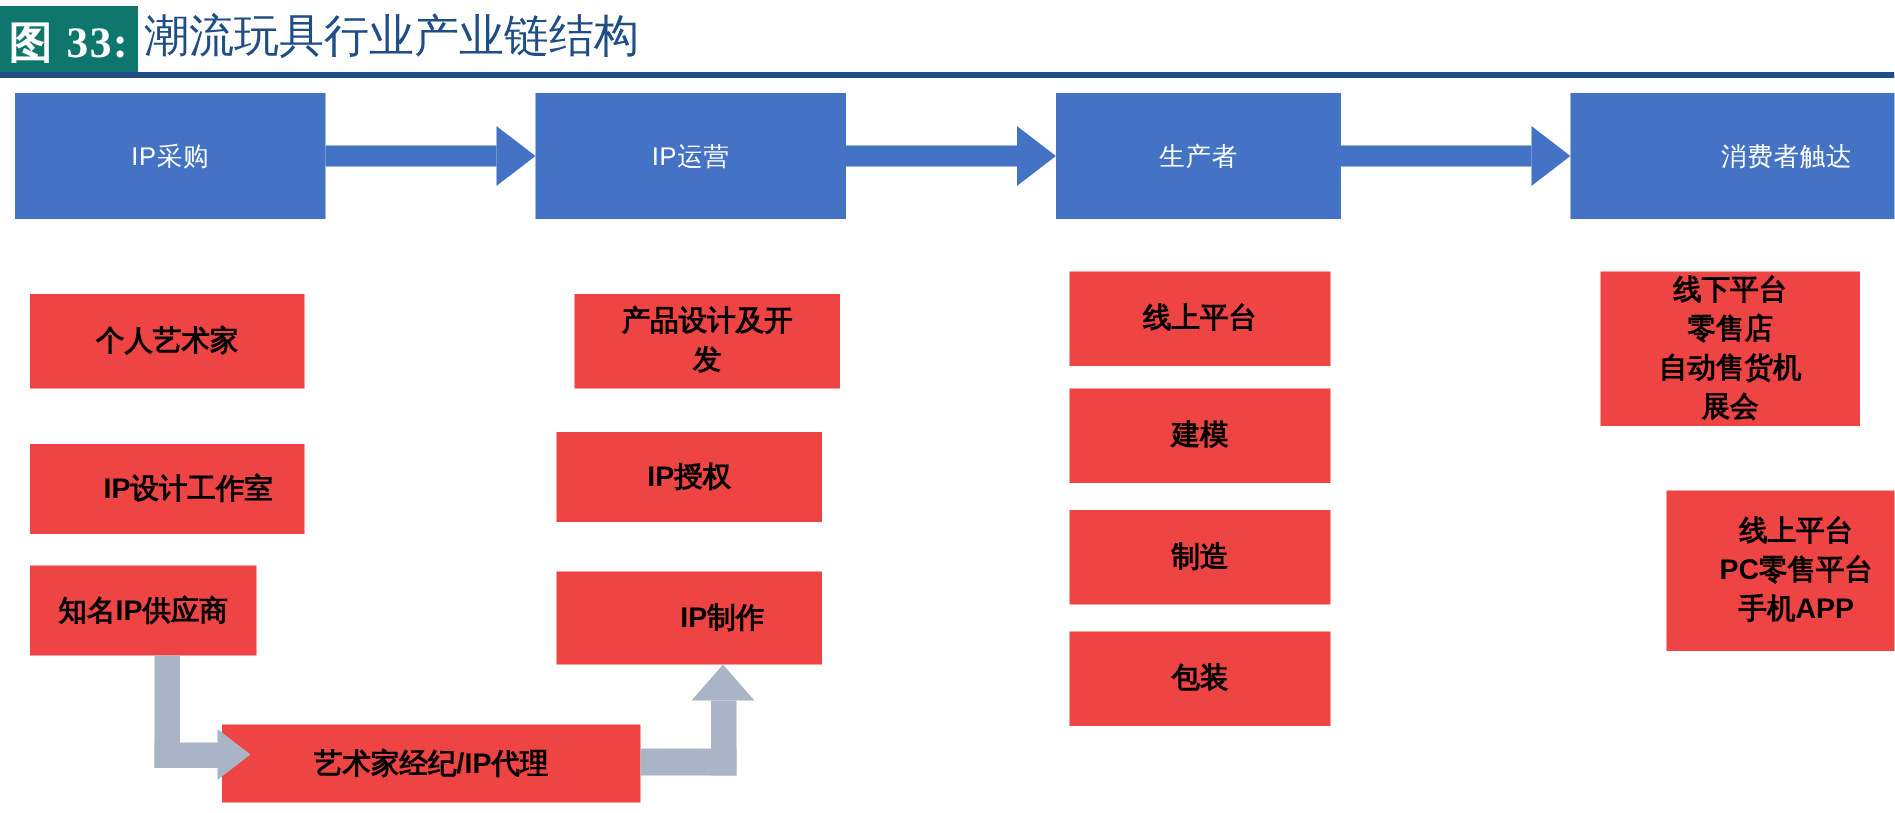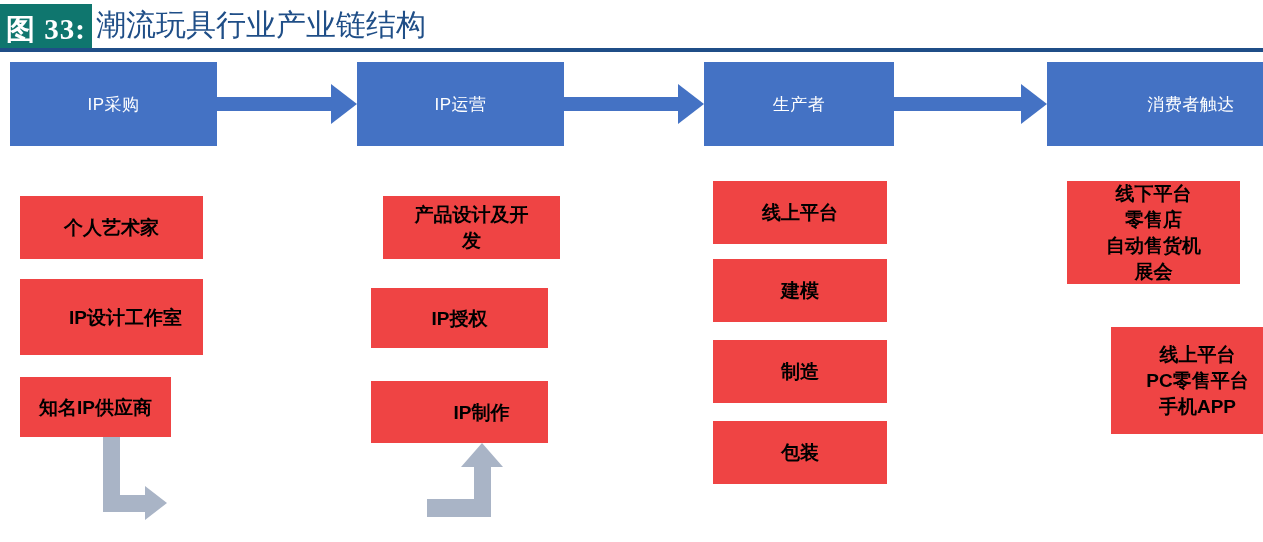--- a/index.html
+++ b/index.html
@@ -117,21 +117,21 @@
     <div class="head" style="left:114px;"></div>
   </div>
   <div class="arrow-h" style="left:894px;width:153px;">
     <div class="shaft" style="width:127px;"></div>
     <div class="head" style="left:127px;"></div>
   </div>
 
   <div class="item" style="left:20px;top:196px;width:183px;height:63px;">
     <span class="item-label">个人艺术家</span>
   </div>
-  <div class="item" style="left:20px;top:279px;width:183px;height:76px;padding-left:32px;">
+  <div class="item" style="left:20px;top:296px;width:183px;height:60px;padding-left:32px;">
     <span class="item-label">IP设计工作室</span>
   </div>
   <div class="item" style="left:20px;top:377px;width:151px;height:60px;">
     <span class="item-label">知名IP供应商</span>
   </div>
 
   <div class="item multi" style="left:383px;top:196px;width:177px;height:63px;">
     <span class="item-label">产品设计及开
 发</span>
   </div>
@@ -160,20 +160,23 @@
 零售店
 自动售货机
 展会</span>
   </div>
   <div class="item multi" style="left:1067px;top:327px;width:173px;height:107px;margin-left:44px;">
     <span class="item-label">线上平台
 PC零售平台
 手机APP</span>
   </div>
 
+  <div class="item" style="left:148px;top:483px;width:279px;height:52px;">
+    <span class="item-label">艺术家经纪/IP代理</span>
+  </div>
 
   <div class="elbow" style="left:100px;top:437px;width:75px;height:90px;">
     <div class="seg" style="left:3px;top:0;width:17px;height:75px;"></div>
     <div class="seg" style="left:3px;top:58px;width:44px;height:17px;"></div>
     <div class="head-right" style="left:45px;top:49px;"></div>
   </div>
 
   <div class="elbow" style="left:427px;top:443px;width:80px;height:92px;">
     <div class="seg" style="left:0;top:56px;width:64px;height:18px;"></div>
     <div class="seg" style="left:47px;top:24px;width:17px;height:50px;"></div>

